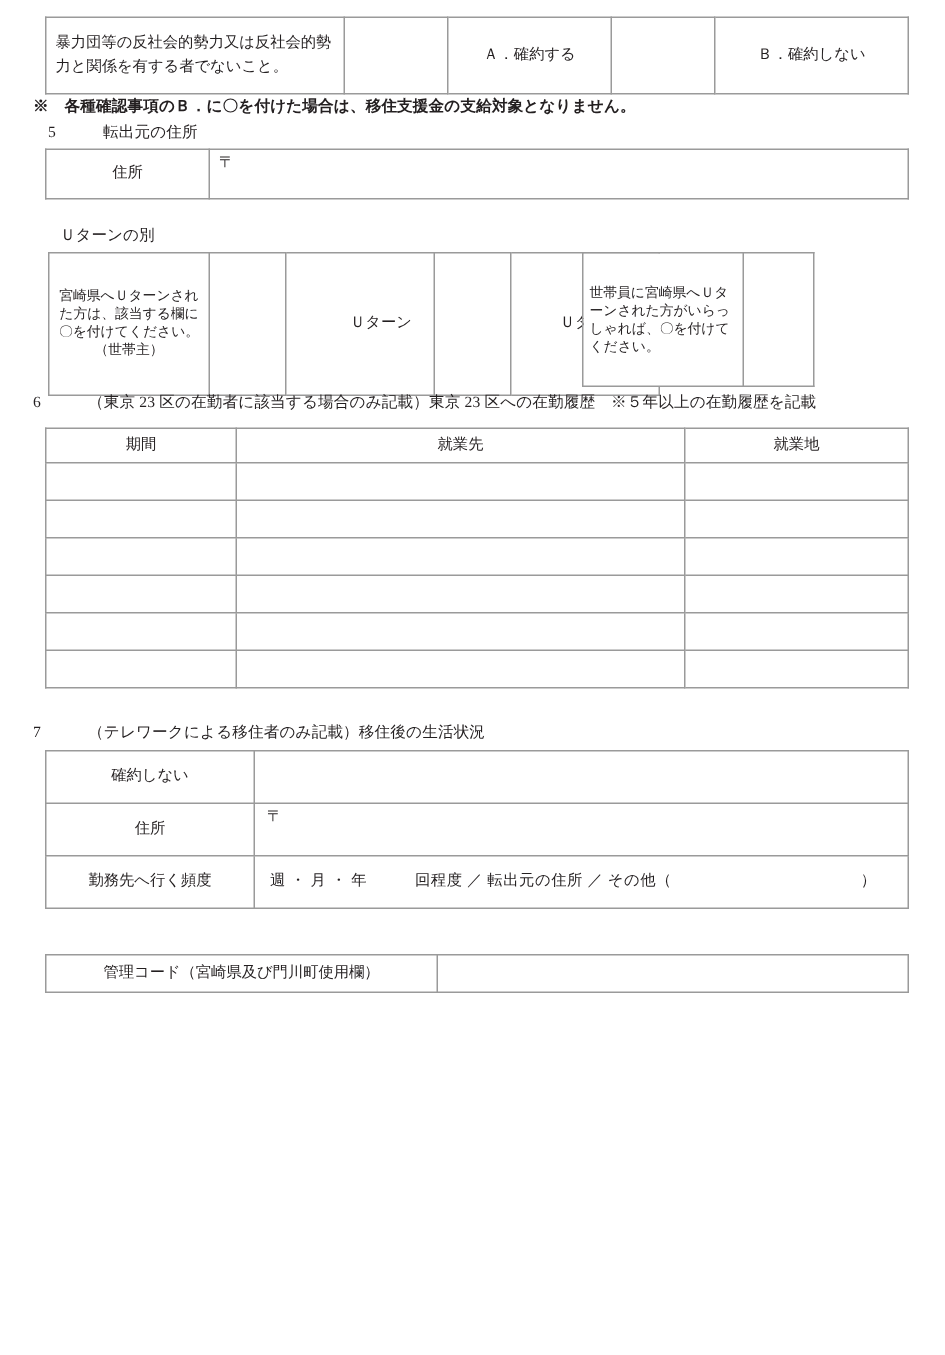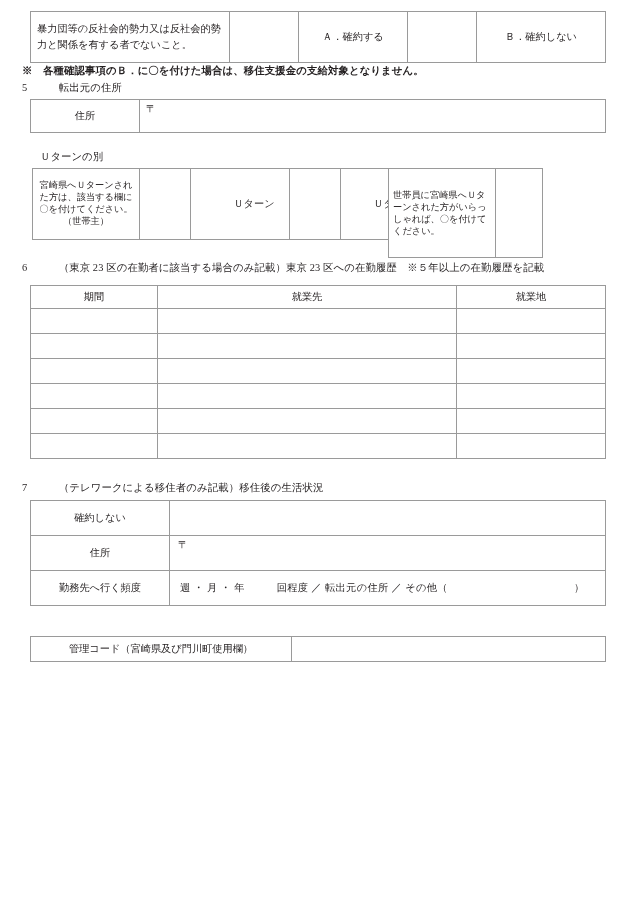--- a/index.html
+++ b/index.html
@@ -63,21 +63,21 @@
     white-space: nowrap;
     font-weight: bold;
   }
 
   .sec-head {
     position: absolute;
     font-size: 10.4px;
     white-space: nowrap;
     letter-spacing: 0.1px;
   }
-  #sec5-head { left: 22px; top: 81px; }
+  #sec5-head { left: 32px; top: 81px; }
   #sec6-head { left: 22px; top: 261px; }
   #sec7-head { left: 22px; top: 481px; }
 
   #addr-table { left: 30px; top: 99px; width: 576px; }
   #addr-table td { height: 28px; }
   #addr-table td.lbl { width: 100px; }
   #addr-table td.val { text-align: left; padding-left: 6px; vertical-align: top; }
 
   .sub-head {
     position: absolute;
@@ -86,21 +86,21 @@
     top: 150px;
     white-space: nowrap;
   }
 
   #uturn-table { left: 32px; top: 168px; width: 348px; }
   #uturn-table td { height: 66px; }
   #uturn-table td.desc {
     width: 100px;
     font-size: 9.2px;
     line-height: 1.28;
-    padding: 2px 3px;
+    padding: 14px 3px;
     vertical-align: middle;
   }
   #uturn-table td.mark { width: 42px; }
   #uturn-table td.opt  { width: 62px; padding-left: 32px; }
 
   #uturn2-table { left: 388px; top: 168px; width: 140px; }
   #uturn2-table td { height: 66px; }
   #uturn2-table td.desc2 {
     width: 98px;
     font-size: 9.2px;

